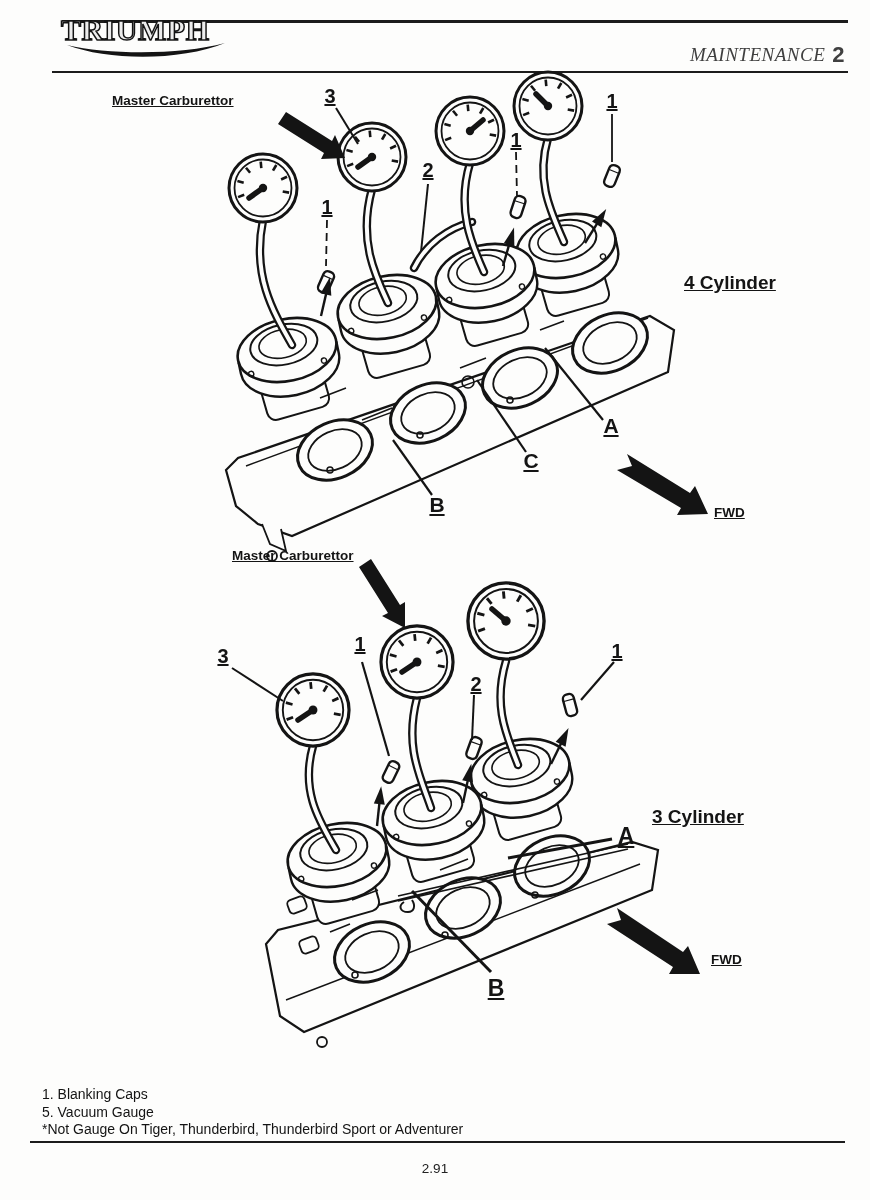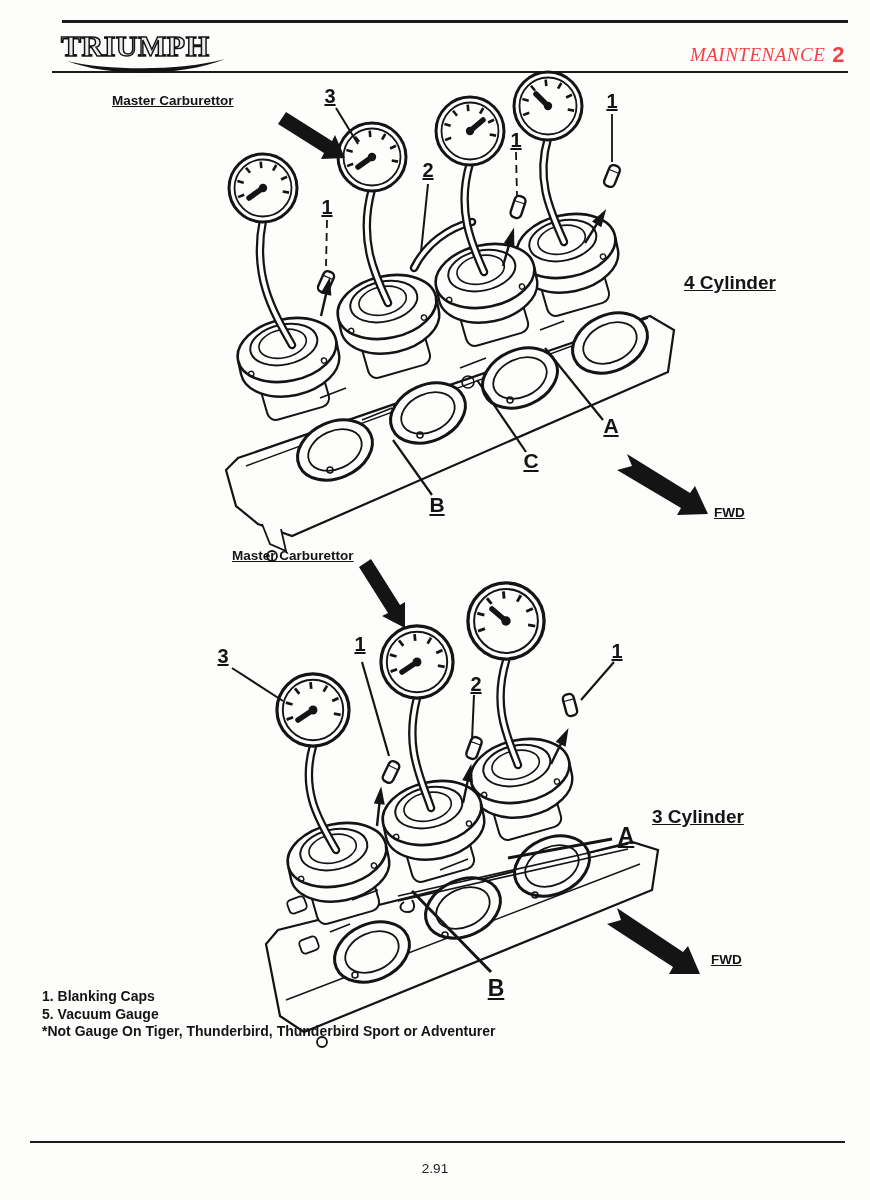--- a/index.html
+++ b/index.html
@@ -6,27 +6,27 @@
   .page{position:relative;width:870px;height:1200px;background:#fdfdfc;
         font-family:"Liberation Sans",sans-serif;color:#141414;overflow:hidden;margin:0 auto;}
   .rule{position:absolute;background:#1c1c1c;}
   .art{position:absolute;left:0;top:0;width:870px;height:1200px;}
   .lbl{position:absolute;font-weight:bold;color:#141414;white-space:nowrap;text-decoration:underline;}
   .num{font-size:20px;transform:translateX(-50%);}
   .letter{font-size:21px;transform:translateX(-50%);}
   .letter-lg{font-size:23px;transform:translateX(-50%);}
   .small-bold{font-size:13.5px;}
   .engine{font-size:19px;}
-  .legend{position:absolute;left:42px;top:988px;font-weight:bold;font-size:14px;line-height:16.5px;}
+  .legend{position:absolute;left:42px;top:1086px;font-weight:normal;font-size:14px;line-height:16.5px;}
   .legend div{margin:0 0 1px 0;}
   .header-right{position:absolute;top:42px;right:25px;font-family:"Liberation Serif",serif;
-                font-style:italic;font-size:19px;letter-spacing:.5px;color:#ef4444;}
+                font-style:italic;font-size:19px;letter-spacing:.5px;color:#404040;}
   .header-right .chap{font-family:"Liberation Sans",sans-serif;font-style:normal;font-weight:bold;
                 font-size:22px;margin-left:7px;vertical-align:-1px;}
-  .logo-box{position:absolute;left:57px;top:27px;width:180px;height:48px;}
+  .logo-box{position:absolute;left:57px;top:11px;width:180px;height:48px;}
   .pagenum{position:absolute;left:0;top:1161px;width:870px;text-align:center;font-size:13.5px;color:#222;}
 </style>
 </head>
 <body>
 
 <div class="page">
 
   <div class="rule" style="left:62px;top:20px;width:786px;height:3px;"></div>
   <div class="rule" style="left:52px;top:71px;width:796px;height:2px;"></div>
 

